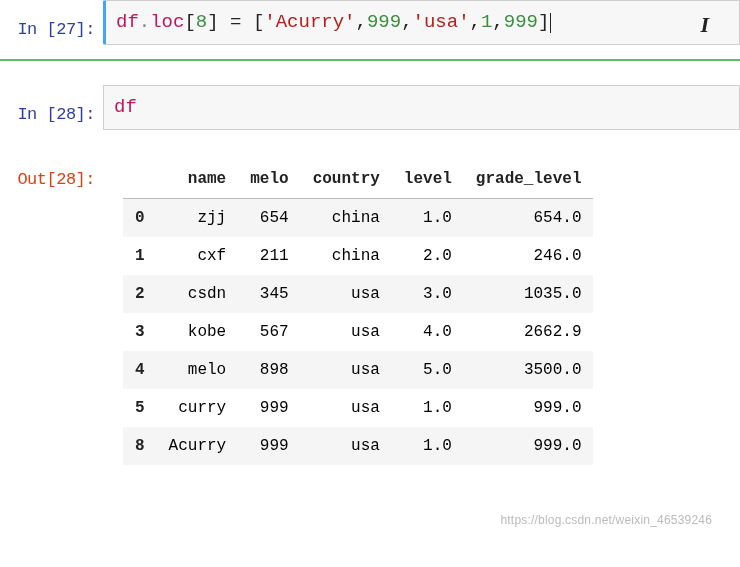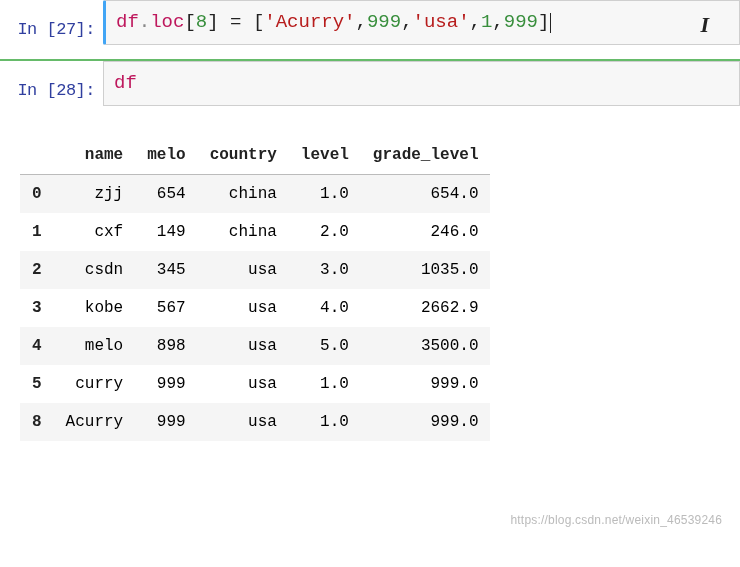--- a/index.html
+++ b/index.html
@@ -96,21 +96,21 @@
       font-weight: bold;
       color: #222;
     }
     table.df tbody tr:nth-child(odd) td,
     table.df tbody tr:nth-child(odd) th {
       background: #f5f5f5;
     }
     .corner-cell { background: transparent !important; }
     .watermark {
       position: absolute;
-      right: 18px;
+      right: 28px;
       bottom: 40px;
       color: #bbb;
       font-size: 12px;
       font-family: Arial, sans-serif;
       letter-spacing: 0.2px;
       margin-left: 16px;
     }
   </style>
 </head>
 <body>
@@ -120,28 +120,29 @@
   <div class="input-area running">
     <span class="code">
       <span class="tok-plain">df</span><span class="tok-period">.</span><span class="tok-plain">loc</span><span class="tok-punc">[</span><span class="tok-num">8</span><span class="tok-punc">]</span><span class="tok-punc"> = </span><span class="tok-punc">[</span><span class="tok-str">'Acurry'</span><span class="tok-punc">,</span><span class="tok-num">999</span><span class="tok-punc">,</span><span class="tok-str">'usa'</span><span class="tok-punc">,</span><span class="tok-num">1</span><span class="tok-punc">,</span><span class="tok-num">999</span><span class="tok-punc">]</span><span class="text-cursor"></span>
     </span>
     <span class="cursor-i">I</span>
   </div>
 </div>
 
 <hr class="hr-green">
 
-<div class="cell" style="margin-top:0;">
+<div class="cell" style="margin-top:24px;">
   <div class="prompt input-prompt">In  [28]:</div>
   <div class="input-area">
     <span class="code tok-plain">df</span>
   </div>
 </div>
 
 <div class="cell" style="margin-top:6px;">
+  <div class="prompt output-prompt">Out[28]:</div>
   <div class="output-area">
     <table class="df">
       <thead>
         <tr>
           <th class="corner-cell"></th>
           <th>name</th>
           <th>melo</th>
           <th>country</th>
           <th>level</th>
           <th>grade_level</th>
@@ -152,21 +153,21 @@
           <th>0</th>
           <td>zjj</td>
           <td>654</td>
           <td>china</td>
           <td>1.0</td>
           <td>654.0</td>
         </tr>
         <tr>
           <th>1</th>
           <td>cxf</td>
-          <td>149</td>
+          <td>211</td>
           <td>china</td>
           <td>2.0</td>
           <td>246.0</td>
         </tr>
         <tr>
           <th>2</th>
           <td>csdn</td>
           <td>345</td>
           <td>usa</td>
           <td>3.0</td>

